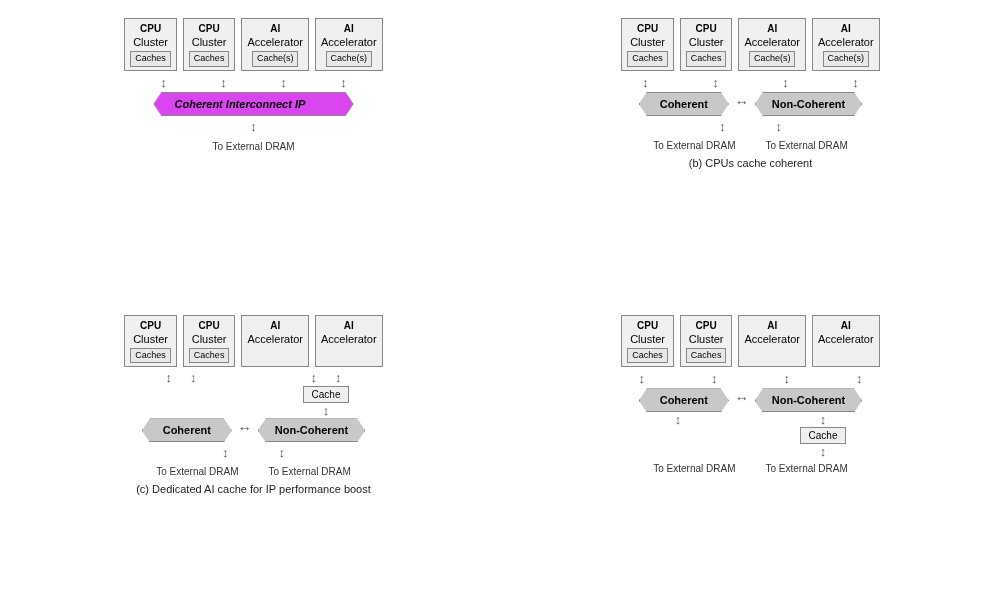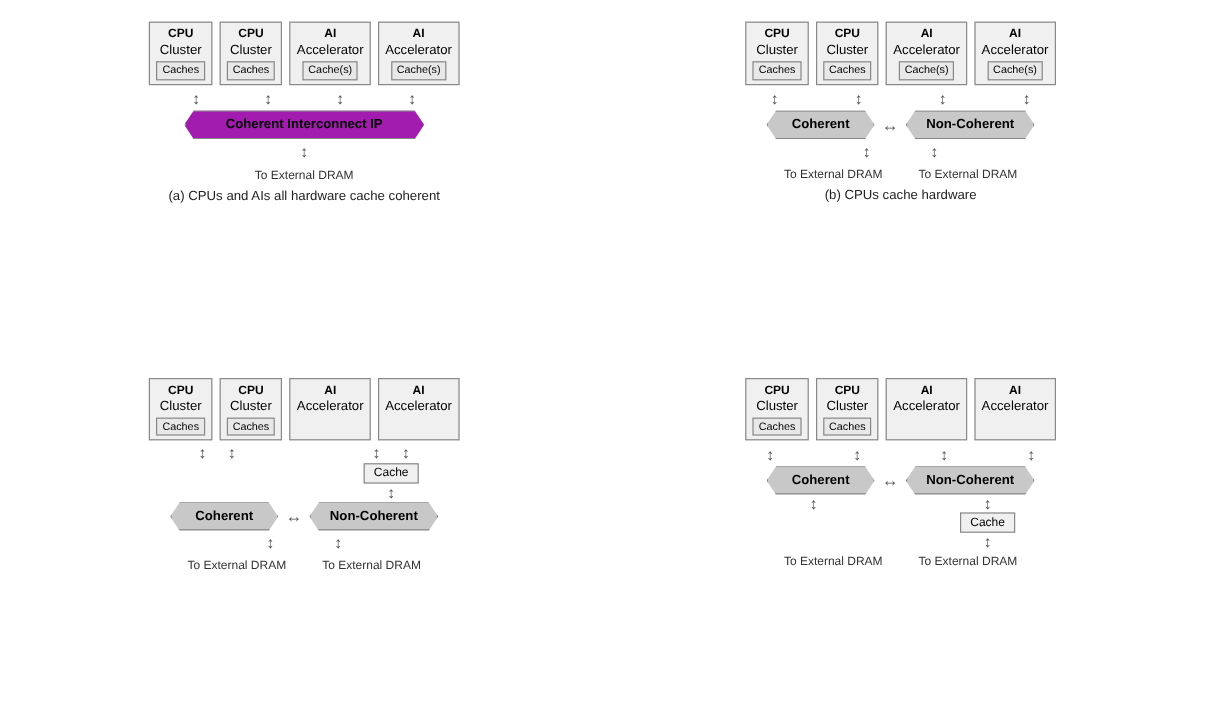--- a/index.html
+++ b/index.html
@@ -60,30 +60,30 @@
     .cache-tag {
       border: 1px solid #888;
       background: #e8e8e8;
       font-size: 9px;
       padding: 1px 4px;
       display: inline-block;
       margin-top: 2px;
     }
     
     .interconnect-banner {
-      background: #a21caf;
+      background: #d946ef;
       border: 1.5px solid #888;
       clip-path: polygon(8px 0%, calc(100% - 8px) 0%, 100% 50%, calc(100% - 8px) 100%, 8px 100%, 0% 50%);
       padding: 5px 20px;
-      text-align: center;
       font-size: 11px;
       font-weight: bold;
       min-width: 200px;
       color: #000;
       white-space: nowrap;
+      font-style: italic;
     }
     .banner-single {
       background: #c8c8c8;
       border: 1.5px solid #888;
       clip-path: polygon(8px 0%, calc(100% - 8px) 0%, 100% 50%, calc(100% - 8px) 100%, 8px 100%, 0% 50%);
       padding: 5px 16px;
       text-align: center;
       font-size: 11px;
       font-weight: bold;
       min-width: 90px;
@@ -104,21 +104,21 @@
     
     .cache-mid-box {
       border: 1.5px solid #888;
       background: #f0f0f0;
       padding: 2px 8px;
       font-size: 10px;
       text-align: center;
     }
     .banners-row {
       display: flex;
-      align-items: center;
+      align-items: flex-start;
       gap: 6px;
     }
   </style>
 </head>
 <body>
 
 <div class="page">
 
   <div class="diagram">
     <div class="nodes-row">
@@ -150,21 +150,20 @@
       <span style="font-size:13px;color:#555;">↕</span>
       <span style="font-size:13px;color:#555;">↕</span>
     </div>
 
     <div class="interconnect-banner">Coherent Interconnect IP</div>
 
     <div style="margin:3px 0;">
       <span style="font-size:13px;color:#555;">↕</span>
     </div>
     <div class="dram-text">To External DRAM</div>
-    <div class="diagram-caption">(a) CPUs and AIs all hardware cache coherent</div>
   </div>
 
   <div class="diagram">
     <div class="nodes-row">
       <div class="node-box">
         <div class="label-top">CPU</div>
         <div class="label-sub">Cluster</div>
         <div><span class="cache-tag">Caches</span></div>
       </div>
       <div class="node-box">
@@ -196,21 +195,21 @@
       <div class="banner-single">Non-Coherent</div>
     </div>
     <div style="display:flex;flex-direction:row;gap:50px;margin-top:3px;">
       <span style="font-size:13px;color:#555;">↕</span>
       <span style="font-size:13px;color:#555;">↕</span>
     </div>
     <div class="dram-row">
       <div class="dram-text">To External DRAM</div>
       <div class="dram-text">To External DRAM</div>
     </div>
-    <div class="diagram-caption">(b) CPUs cache hardware</div>
+    <div class="diagram-caption">(b) CPUs cache coherent</div>
   </div>
 
   <div class="diagram">
     <div class="nodes-row">
       <div class="node-box">
         <div class="label-top">CPU</div>
         <div class="label-sub">Cluster</div>
         <div><span class="cache-tag">Caches</span></div>
       </div>
       <div class="node-box">
@@ -256,20 +255,21 @@
       <div class="banner-single">Non-Coherent</div>
     </div>
     <div style="display:flex;flex-direction:row;gap:50px;margin-top:3px;">
       <span style="font-size:13px;color:#555;">↕</span>
       <span style="font-size:13px;color:#555;">↕</span>
     </div>
     <div class="dram-row">
       <div class="dram-text">To External DRAM</div>
       <div class="dram-text">To External DRAM</div>
     </div>
+    <div class="diagram-caption">(c) Dedicated AI cache for IP performance boost</div>
   </div>
 
   <div class="diagram">
     <div class="nodes-row">
       <div class="node-box">
         <div class="label-top">CPU</div>
         <div class="label-sub">Cluster</div>
         <div><span class="cache-tag">Caches</span></div>
       </div>
       <div class="node-box">

